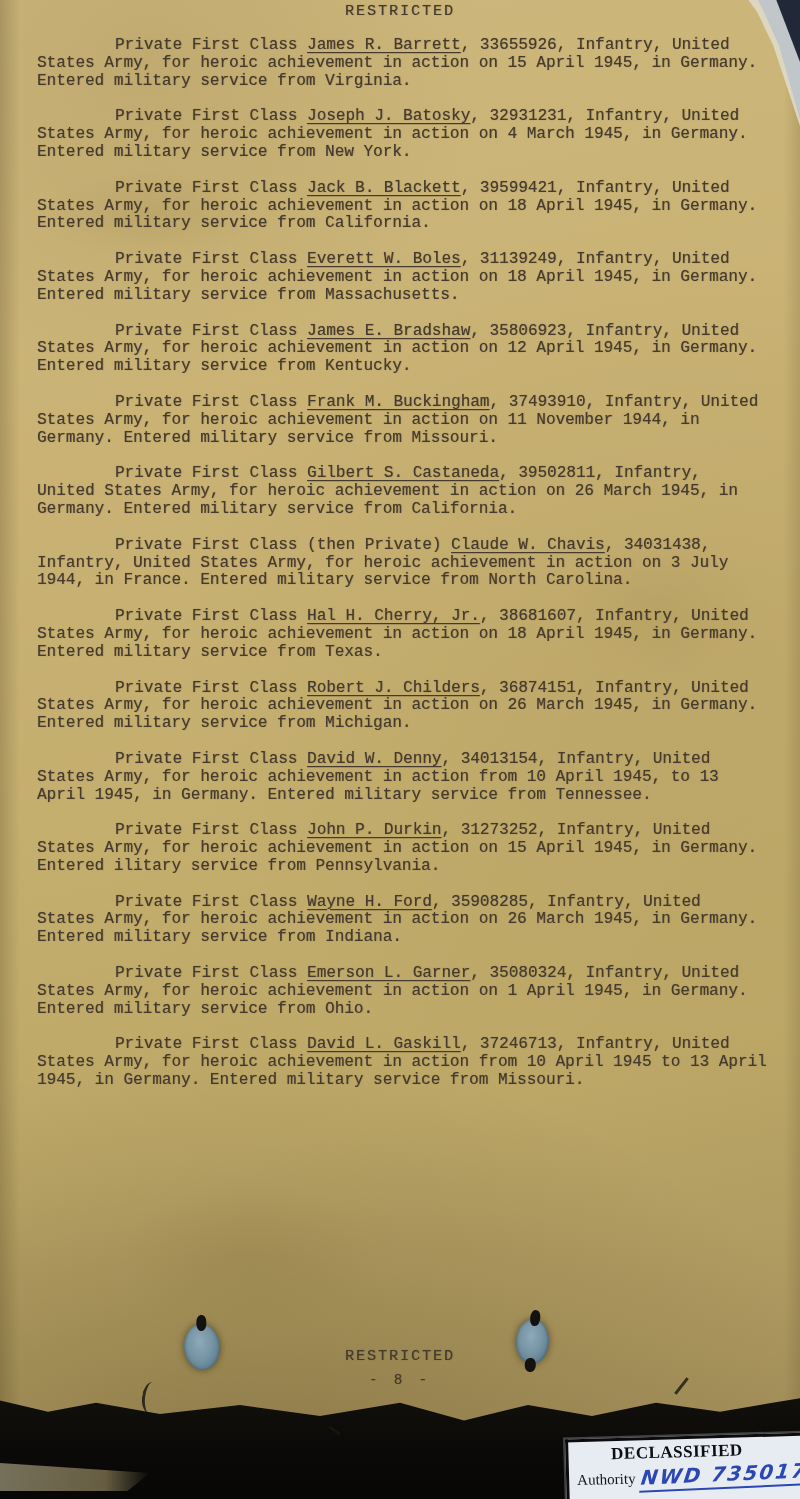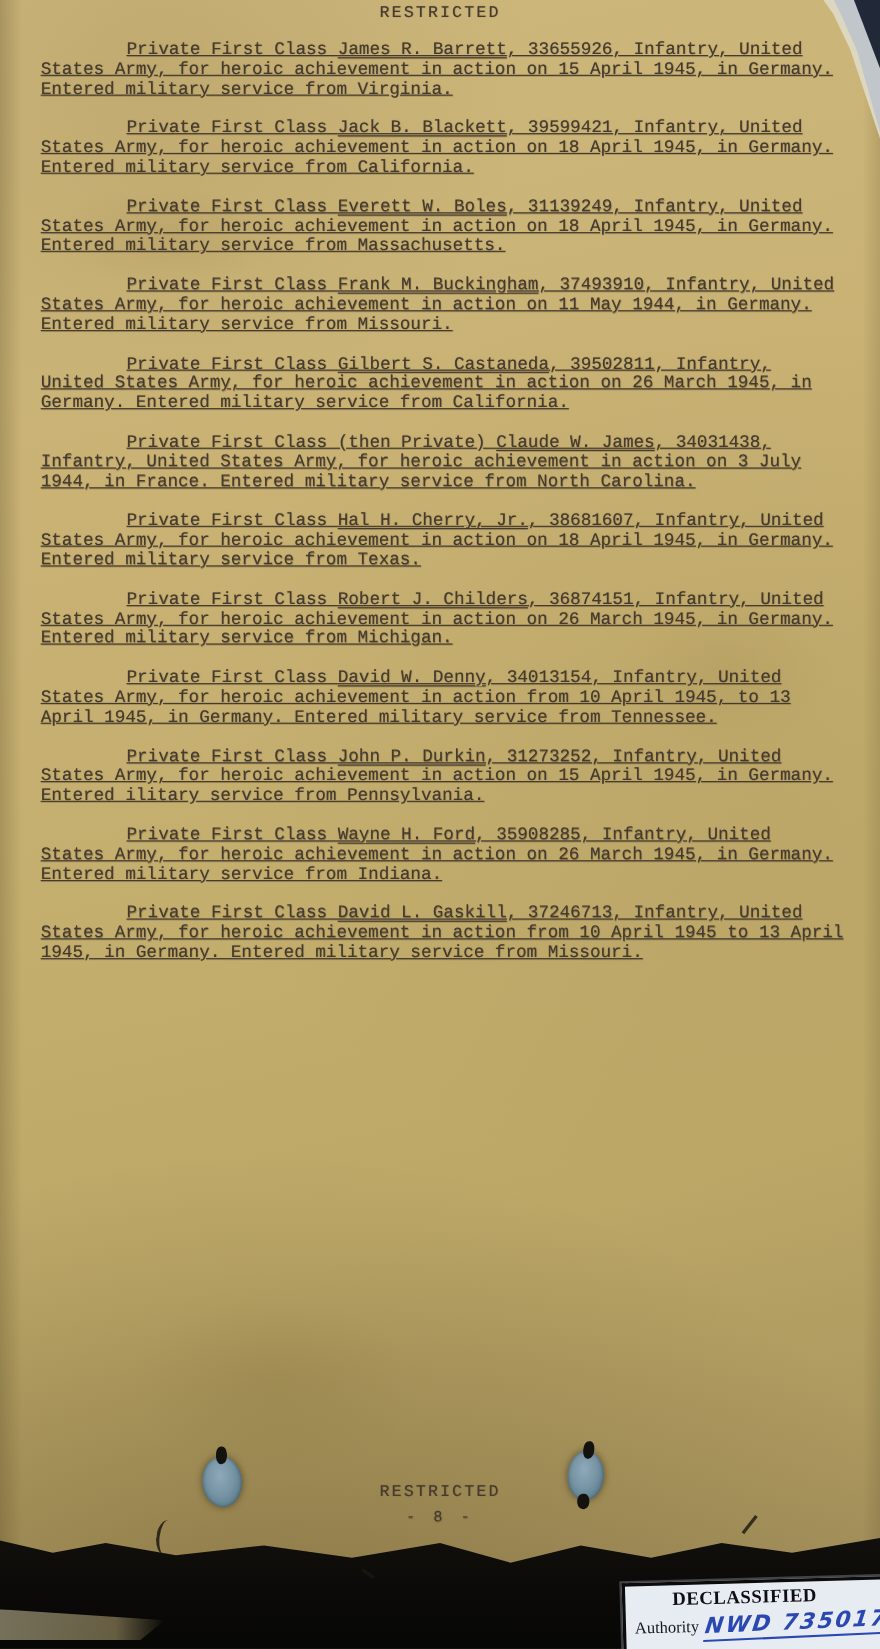--- a/index.html
+++ b/index.html
@@ -15,21 +15,21 @@
       linear-gradient(90deg, rgba(60,48,20,.22) 0%, rgba(0,0,0,0) 2.5%, rgba(0,0,0,0) 98%, rgba(60,48,20,.15) 100%),
       radial-gradient(60% 30% at 18% 4%, rgba(130,108,55,.16) 0%, rgba(0,0,0,0) 70%);}
   .stain{position:absolute;border-radius:50%;pointer-events:none;}
   .stain.s1{left:40px;top:170px;width:220px;height:90px;background:radial-gradient(closest-side,rgba(135,112,58,.14),rgba(0,0,0,0));}
   .stain.s2{left:560px;top:540px;width:200px;height:140px;background:radial-gradient(closest-side,rgba(140,116,60,.13),rgba(0,0,0,0));}
   .stain.s3{left:120px;top:1180px;width:260px;height:160px;background:radial-gradient(closest-side,rgba(120,100,45,.15),rgba(0,0,0,0));}
 
   .ink{color:#453a2d;text-shadow:0.4px 0.4px 0.9px rgba(62,50,36,.55);}
   .hdr{position:absolute;left:0;right:0;top:3px;text-align:center;font-size:15px;letter-spacing:2px;}
   .body-text{position:absolute;left:37px;right:33px;top:37px;font-size:16px;line-height:17.8px;}
-  .citation{margin:0 0 18px 0;text-indent:78px;text-decoration:underline;}
+  .citation{margin:0 0 18px 0;text-indent:78px;}
   .uname{text-decoration:underline;text-underline-offset:3px;text-decoration-thickness:1.4px;}
 
   .tear-white{position:absolute;right:0;top:0;width:56px;height:126px;background:#ded7bf;
     clip-path:polygon(8% 0,100% 0,100% 100%,52% 36%,24% 10%);}
   .tear-light{position:absolute;right:0;top:0;width:50px;height:120px;background:#c1c6cb;
     clip-path:polygon(16% 0,100% 0,100% 100%,58% 38%,30% 12%);}
   .tear-dark{position:absolute;right:0;top:0;width:32px;height:62px;background:#212838;
     clip-path:polygon(26% 0,100% 0,100% 100%);}
 
   .fastener{position:absolute;border-radius:50%;
@@ -74,44 +74,47 @@
   <div class="stain s1"></div>
   <div class="stain s2"></div>
   <div class="stain s3"></div>
 
   <div class="hdr ink">RESTRICTED</div>
 
   <div class="body-text ink">
     <p class="citation"><span>Private First Class </span><span class="uname">James R. Barrett</span><span>, 33655926, Infantry, United States Army, for heroic achievement in action on 15 April 1945, in Germany. Entered military service from Virginia.</span></p>
 
 
+    <p class="citation"><span>Private First Class </span><span class="uname">Joseph J. Batosky</span><span>, 32931231, Infantry, United States Army, for heroic achievement in action on 4 March 1945, in Germany. Entered military service from New York.</span></p>
 
     <p class="citation"><span>Private First Class </span><span class="uname">Jack B. Blackett</span><span>, 39599421, Infantry, United States Army, for heroic achievement in action on 18 April 1945, in Germany. Entered military service from California.</span></p>
 
     <p class="citation"><span>Private First Class </span><span class="uname">Everett W. Boles</span><span>, 31139249, Infantry, United States Army, for heroic achievement in action on 18 April 1945, in Germany. Entered military service from Massachusetts.</span></p>
 
+    <p class="citation"><span>Private First Class </span><span class="uname">James E. Bradshaw</span><span>, 35806923, Infantry, United States Army, for heroic achievement in action on 12 April 1945, in Germany. Entered military service from Kentucky.</span></p>
 
-    <p class="citation"><span>Private First Class </span><span class="uname">Frank M. Buckingham</span><span>, 37493910, Infantry, United States Army, for heroic achievement in action on 11 May 1944, in Germany. Entered military service from Missouri.</span></p>
+    <p class="citation"><span>Private First Class </span><span class="uname">Frank M. Buckingham</span><span>, 37493910, Infantry, United States Army, for heroic achievement in action on 11 November 1944, in Germany. Entered military service from Missouri.</span></p>
 
 
     <p class="citation"><span>Private First Class </span><span class="uname">Gilbert S. Castaneda</span><span>, 39502811, Infantry, United States Army, for heroic achievement in action on 26 March 1945, in Germany. Entered military service from California.</span></p>
 
-    <p class="citation"><span>Private First Class (then Private) </span><span class="uname">Claude W. James</span><span>, 34031438, Infantry, United States Army, for heroic achievement in action on 3 July 1944, in France. Entered military service from North Carolina.</span></p>
+    <p class="citation"><span>Private First Class (then Private) </span><span class="uname">Claude W. Chavis</span><span>, 34031438, Infantry, United States Army, for heroic achievement in action on 3 July 1944, in France. Entered military service from North Carolina.</span></p>
 
     <p class="citation"><span>Private First Class </span><span class="uname">Hal H. Cherry, Jr.</span><span>, 38681607, Infantry, United States Army, for heroic achievement in action on 18 April 1945, in Germany. Entered military service from Texas.</span></p>
 
     <p class="citation"><span>Private First Class </span><span class="uname">Robert J. Childers</span><span>, 36874151, Infantry, United States Army, for heroic achievement in action on 26 March 1945, in Germany. Entered military service from Michigan.</span></p>
 
 
     <p class="citation"><span>Private First Class </span><span class="uname">David W. Denny</span><span>, 34013154, Infantry, United States Army, for heroic achievement in action from 10 April 1945, to 13 April 1945, in Germany. Entered military service from Tennessee.</span></p>
 
     <p class="citation"><span>Private First Class </span><span class="uname">John P. Durkin</span><span>, 31273252, Infantry, United States Army, for heroic achievement in action on 15 April 1945, in Germany. Entered ilitary service from Pennsylvania.</span></p>
 
     <p class="citation"><span>Private First Class </span><span class="uname">Wayne H. Ford</span><span>, 35908285, Infantry, United States Army, for heroic achievement in action on 26 March 1945, in Germany. Entered military service from Indiana.</span></p>
 
+    <p class="citation"><span>Private First Class </span><span class="uname">Emerson L. Garner</span><span>, 35080324, Infantry, United States Army, for heroic achievement in action on 1 April 1945, in Germany. Entered military service from Ohio.</span></p>
 
     <p class="citation"><span>Private First Class </span><span class="uname">David L. Gaskill</span><span>, 37246713, Infantry, United States Army, for heroic achievement in action from 10 April 1945 to 13 April 1945, in Germany. Entered military service from Missouri.</span></p>
   </div>
 
   <div class="tear-white"></div>
   <div class="tear-light"></div>
   <div class="tear-dark"></div>
 
   <div class="fastener f1"></div>
   <div class="fastener f2"></div>

